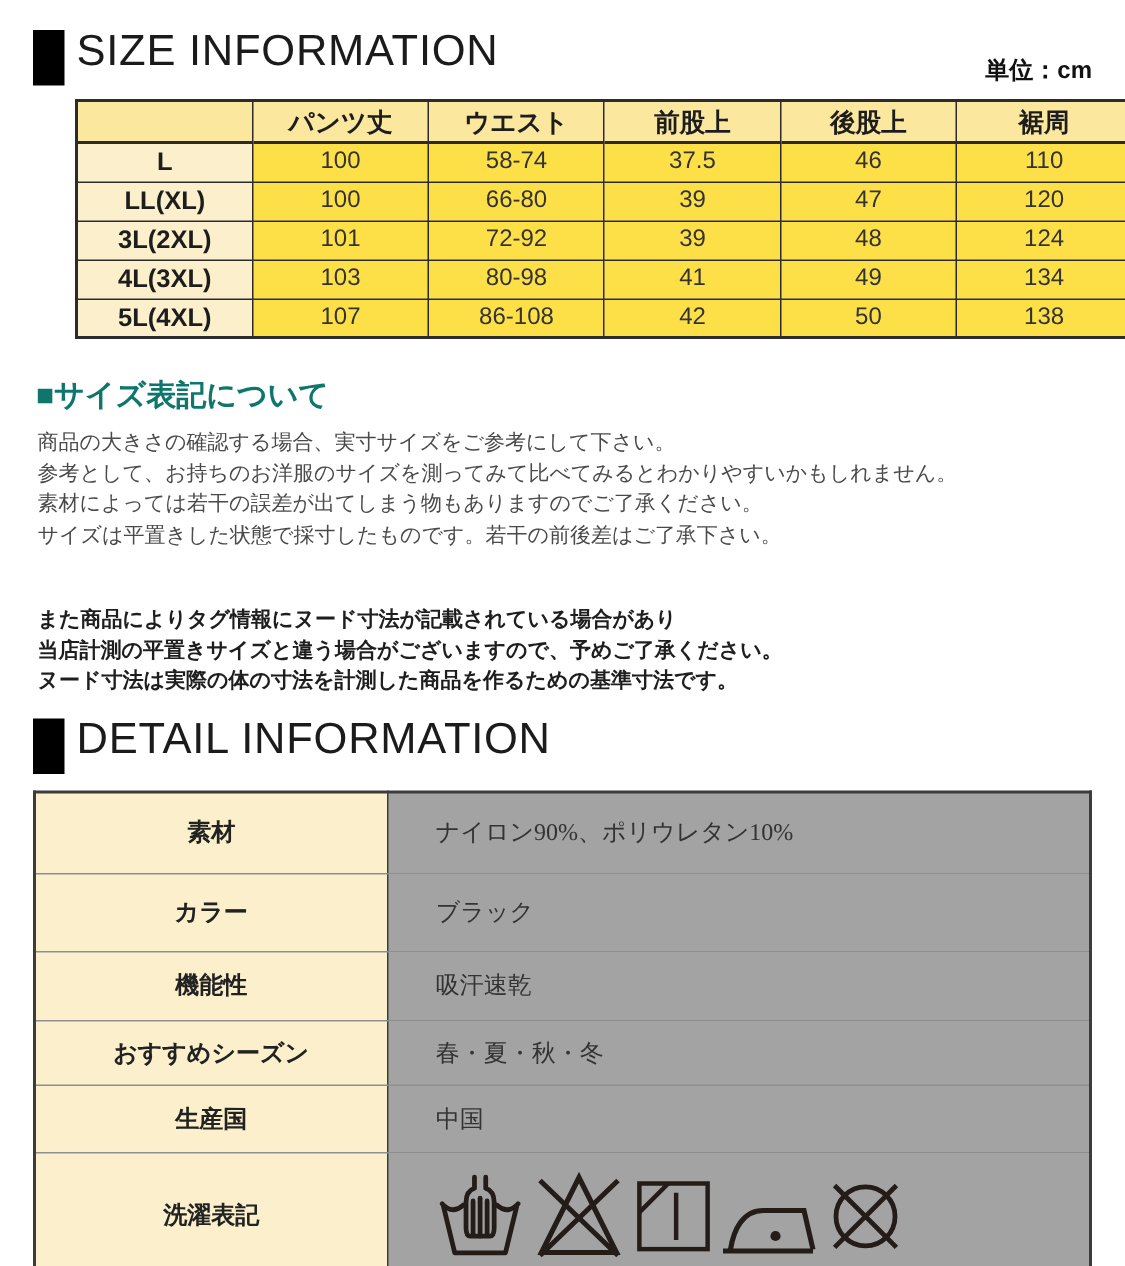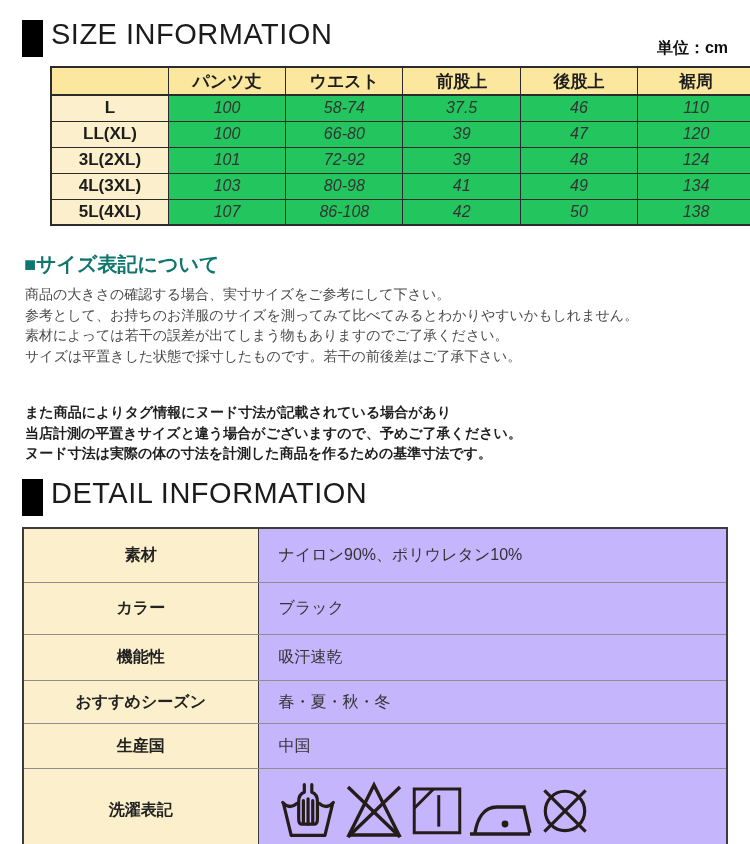--- a/index.html
+++ b/index.html
@@ -33,21 +33,21 @@
   }
   .size-table thead th {
     background:var(--header-bg,#fce79e); height:28px;
     font-size:17px; font-weight:bold; color:#1d1d1d;
     border-bottom-width:2px;
   }
   .size-table tbody th {
     background:var(--label-bg,#fbf0cb); height:26px;
     font-size:17px; font-weight:bold; color:#1d1d1d;
   }
-  .size-table tbody td { background:#22c55e; font-size:16px; color:#333; height:26px;font-style:italic; }
+  .size-table tbody td { background:#fde047; font-size:16px; color:#333; height:26px; }
 
   
   .note-title { font-size:20px; font-weight:bold; color:#0f766e; margin:27px 0 0 2px; line-height:22px;font-family:Liberation Serif, serif; }
   .para { margin:9px 0 0 3px; font-size:14px; line-height:20.5px; color:#4a4a4a; }
   .para.bold { margin-top:36px; font-weight:bold; color:#1e1e1e; }
   .para div { white-space:nowrap; }
 
   .detail-head { margin-top:15px; }
 
   
@@ -55,25 +55,25 @@
     width:100%; border-collapse:collapse; table-layout:fixed;
     margin-top:11px; border:2px solid var(--border-mid,#3c3c3c);
   }
   .detail-table th {
     width:235px; background:var(--label-bg,#fbf0cb);
     font-size:16px; font-weight:bold; color:#222; text-align:center; vertical-align:middle;
     border-right:1px solid var(--border-mid,#3c3c3c);
     border-bottom:1px solid var(--border-light,#8e8e8e);
   }
   .detail-table td {
-    background:#c4b5fd; font-size:16px; color:#333; text-align:left; vertical-align:middle;
-    padding-left:20px;
+    background:#a3a3a3; font-size:16px; color:#333; text-align:left; vertical-align:middle;
+    padding-left:32px;
     border-bottom:1px solid var(--border-light,#8e8e8e);
   }
-  .detail-table tr.r0 th,.detail-table tr.r0 td { height:55px; }
+  .detail-table tr.r0 th,.detail-table tr.r0 td { height:55px;font-family:Liberation Serif, serif; }
   .detail-table tr.r1 th,.detail-table tr.r1 td { height:52px; }
   .detail-table tr.r2 th,.detail-table tr.r2 td { height:46px; }
   .detail-table tr.r3 th,.detail-table tr.r3 td { height:43px; }
   .detail-table tr.r4 th,.detail-table tr.r4 td { height:45px; }
   .detail-table tr.r5 th,.detail-table tr.r5 td { height:84px; border-bottom:none; }
 
   .care-icons { display:flex; align-items:center; gap:3px; }
   .care-icons svg { display:block; }
   .care-icons .ink { stroke:var(--icon-ink,#241c18); stroke-width:3.4; fill:none; }
 </style>

